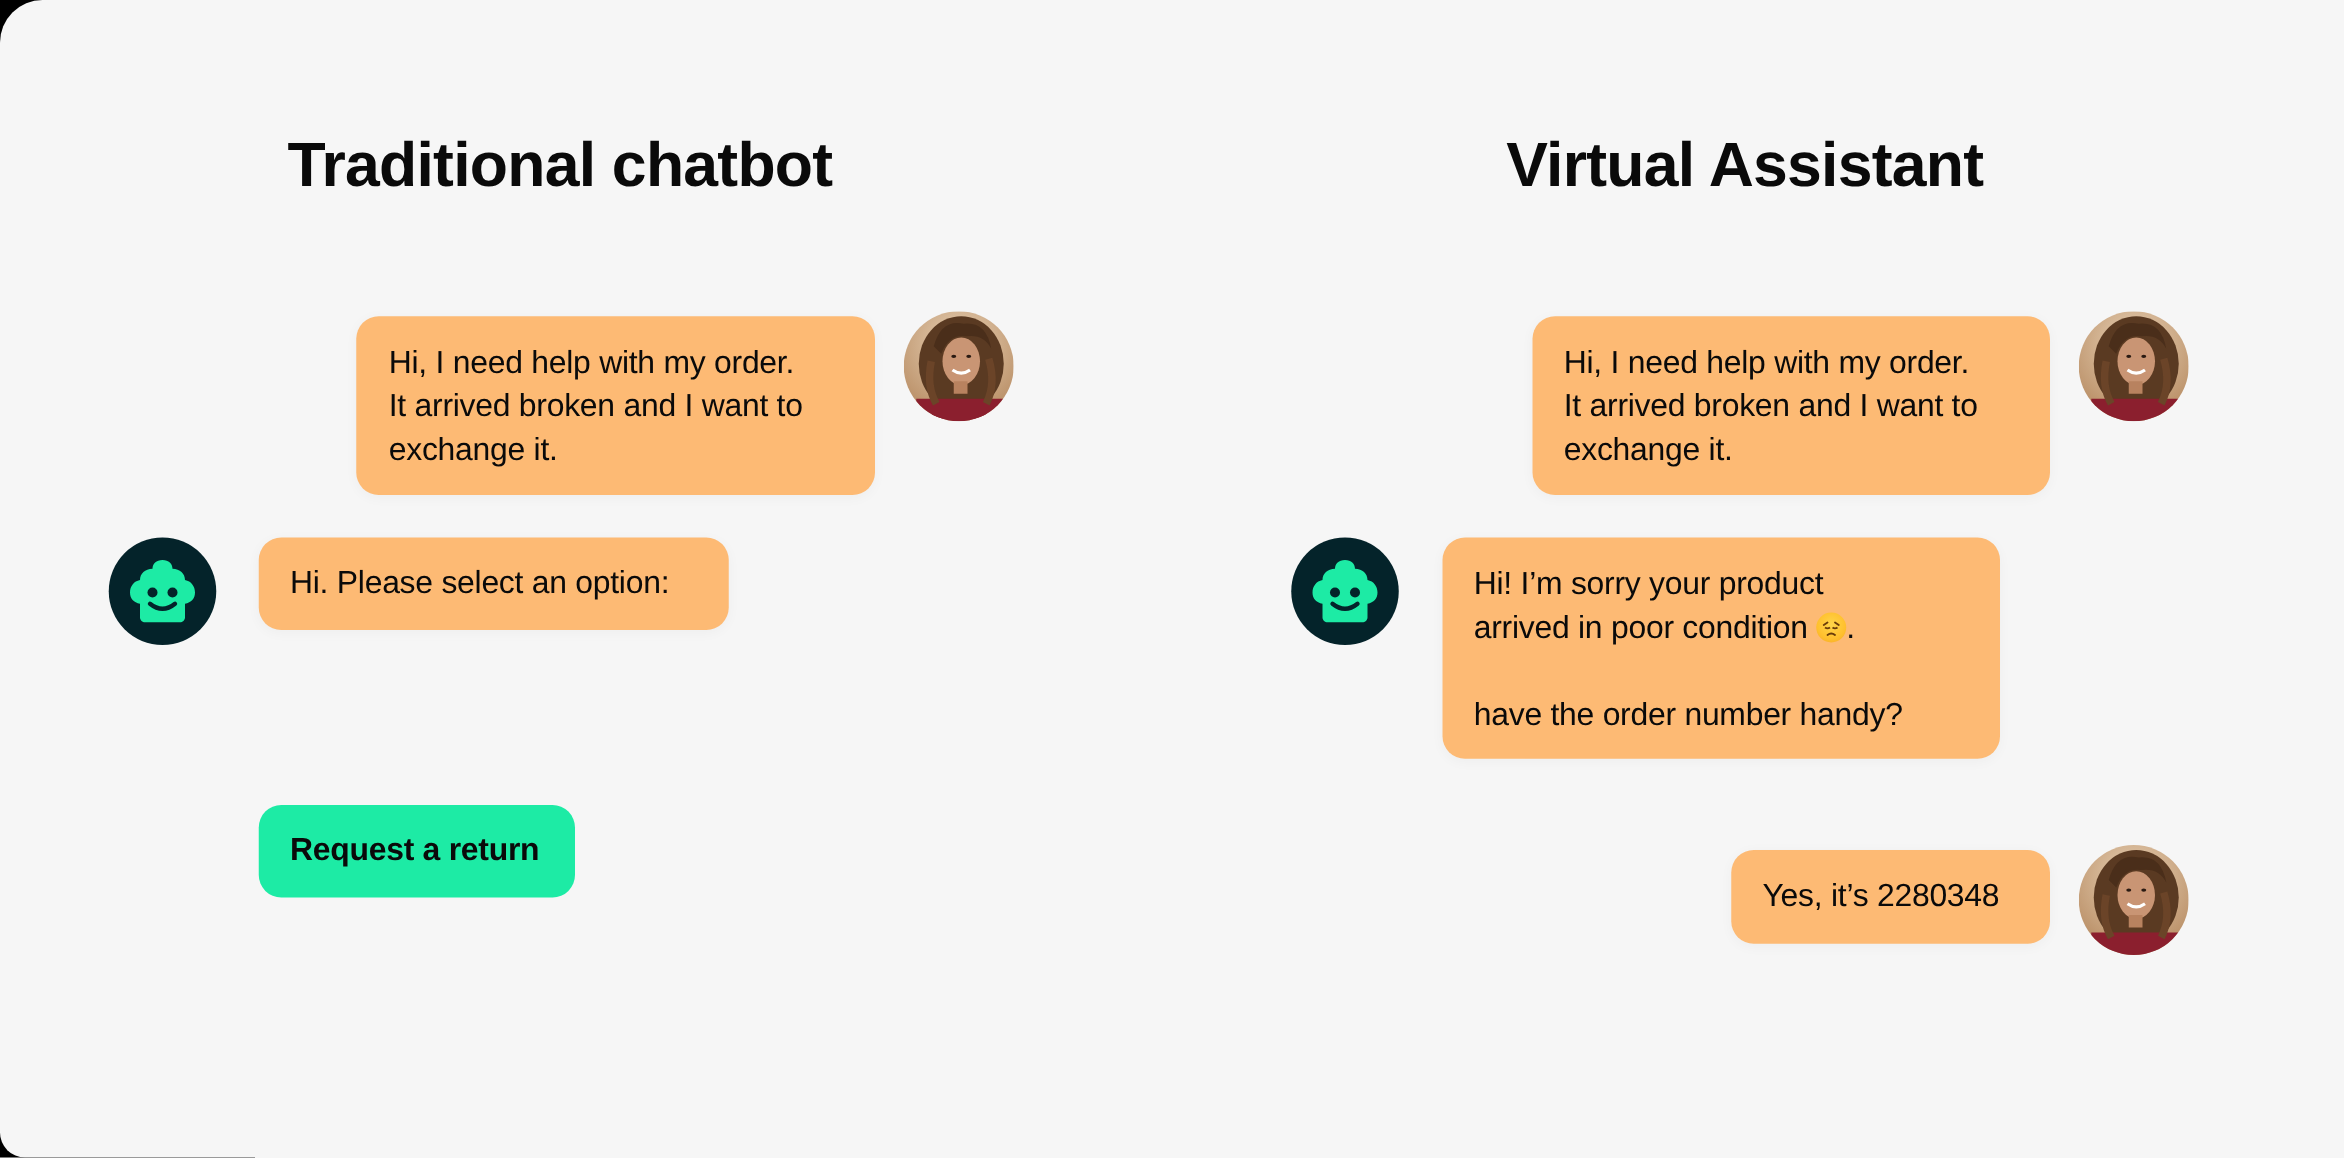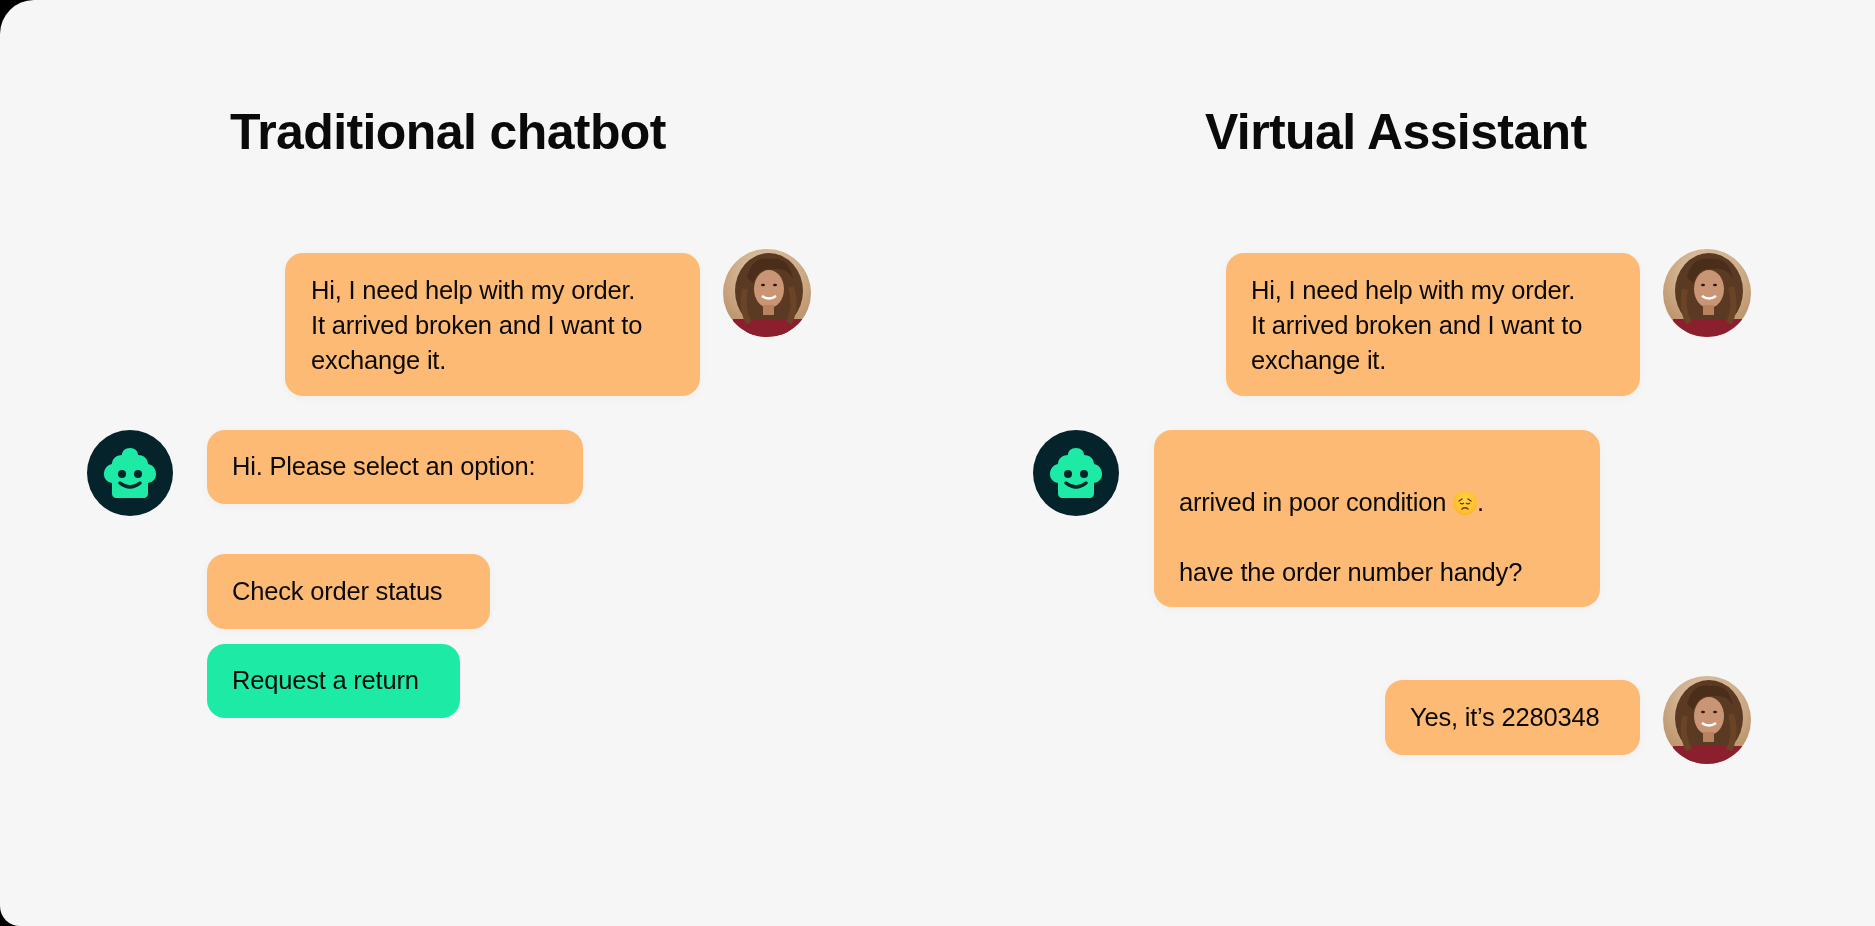--- a/index.html
+++ b/index.html
@@ -79,25 +79,22 @@
       <circle cx="20" cy="26" r="4" fill="#04232a"></circle>
       <circle cx="36" cy="26" r="4" fill="#04232a"></circle>
       <path d="M18 35 Q28 43 38 35" stroke="#04232a" stroke-width="3.5" fill="none" stroke-linecap="round"></path>
     </svg>
   </div>
 
   <div class="bubble" style="left:207px; top:430px; width:376px; height:74px;">
     <span class="txt" style="left:25px; top:19px;">Hi. Please select an option:</span>
   </div>
 
-  <div class="bubble option" style="left:207px; top:554px; width:283px; height:75px;">
-    <span class="txt" style="left:25px; top:20px;">Check order status</span>
-  </div>
 
-  <div class="bubble option selected" style="left:207px; top:644px; width:253px; height:74px;">
+  <div class="bubble option selected" style="left:207px; top:644px; width:253px; height:74px;font-weight:bold;">
     <span class="txt" style="left:25px; top:19px;">Request a return</span>
   </div>
 
 
   <h1 class="heading" style="left:1205px;">Virtual Assistant</h1>
 
   <div class="bubble" style="left:1226px; top:253px; width:414px; height:143px;">
     <span class="txt" style="left:25px; top:20px;">Hi, I need help with my order.</span>
     <span class="txt" style="left:25px; top:55px;">It arrived broken and I want to</span>
     <span class="txt" style="left:25px; top:90px;">exchange it.</span>
@@ -122,20 +119,21 @@
   <div class="avatar-bot" style="left:1033px; top:430px;">
     <svg width="56" height="50" viewBox="0 0 56 50">
       <path d="M28 0 C33 0 36 3 36 7 C42 7 46 11 46 16 C51 17 54 21 54 26 C54 31 51 34 46 35 L46 46 C46 48 44 50 42 50 L14 50 C12 50 10 48 10 46 L10 35 C5 34 2 31 2 26 C2 21 5 17 10 16 C10 11 14 7 20 7 C20 3 23 0 28 0 Z" fill="#1deba5"></path>
       <circle cx="20" cy="26" r="4" fill="#04232a"></circle>
       <circle cx="36" cy="26" r="4" fill="#04232a"></circle>
       <path d="M18 35 Q28 43 38 35" stroke="#04232a" stroke-width="3.5" fill="none" stroke-linecap="round"></path>
     </svg>
   </div>
 
   <div class="bubble" style="left:1154px; top:430px; width:446px; height:177px;">
+    <span class="txt" style="left:25px; top:20px;">Hi! I’m sorry your product</span>
     <span class="txt" style="left:25px; top:55px;"><span>arrived in poor condition </span><span class="emoji"><svg width="24" height="24" viewBox="0 0 24 24" style="position:absolute;left:0;top:0;">
             <path d="M6 10 L9 8" stroke="#6b3d0a" stroke-width="1.5" stroke-linecap="round"></path>
             <path d="M18 10 L15 8" stroke="#6b3d0a" stroke-width="1.5" stroke-linecap="round"></path>
             <path d="M7 12 Q9 13.5 11 12" stroke="#6b3d0a" stroke-width="1.4" fill="none"></path>
             <path d="M13 12 Q15 13.5 17 12" stroke="#6b3d0a" stroke-width="1.4" fill="none"></path>
             <path d="M9 18 Q12 15.5 15 18" stroke="#6b3d0a" stroke-width="1.5" fill="none" stroke-linecap="round"></path>
           </svg></span><span>.</span></span>
     <span class="txt" style="left:25px; top:125px;">have the order number handy?</span>
   </div>
 

